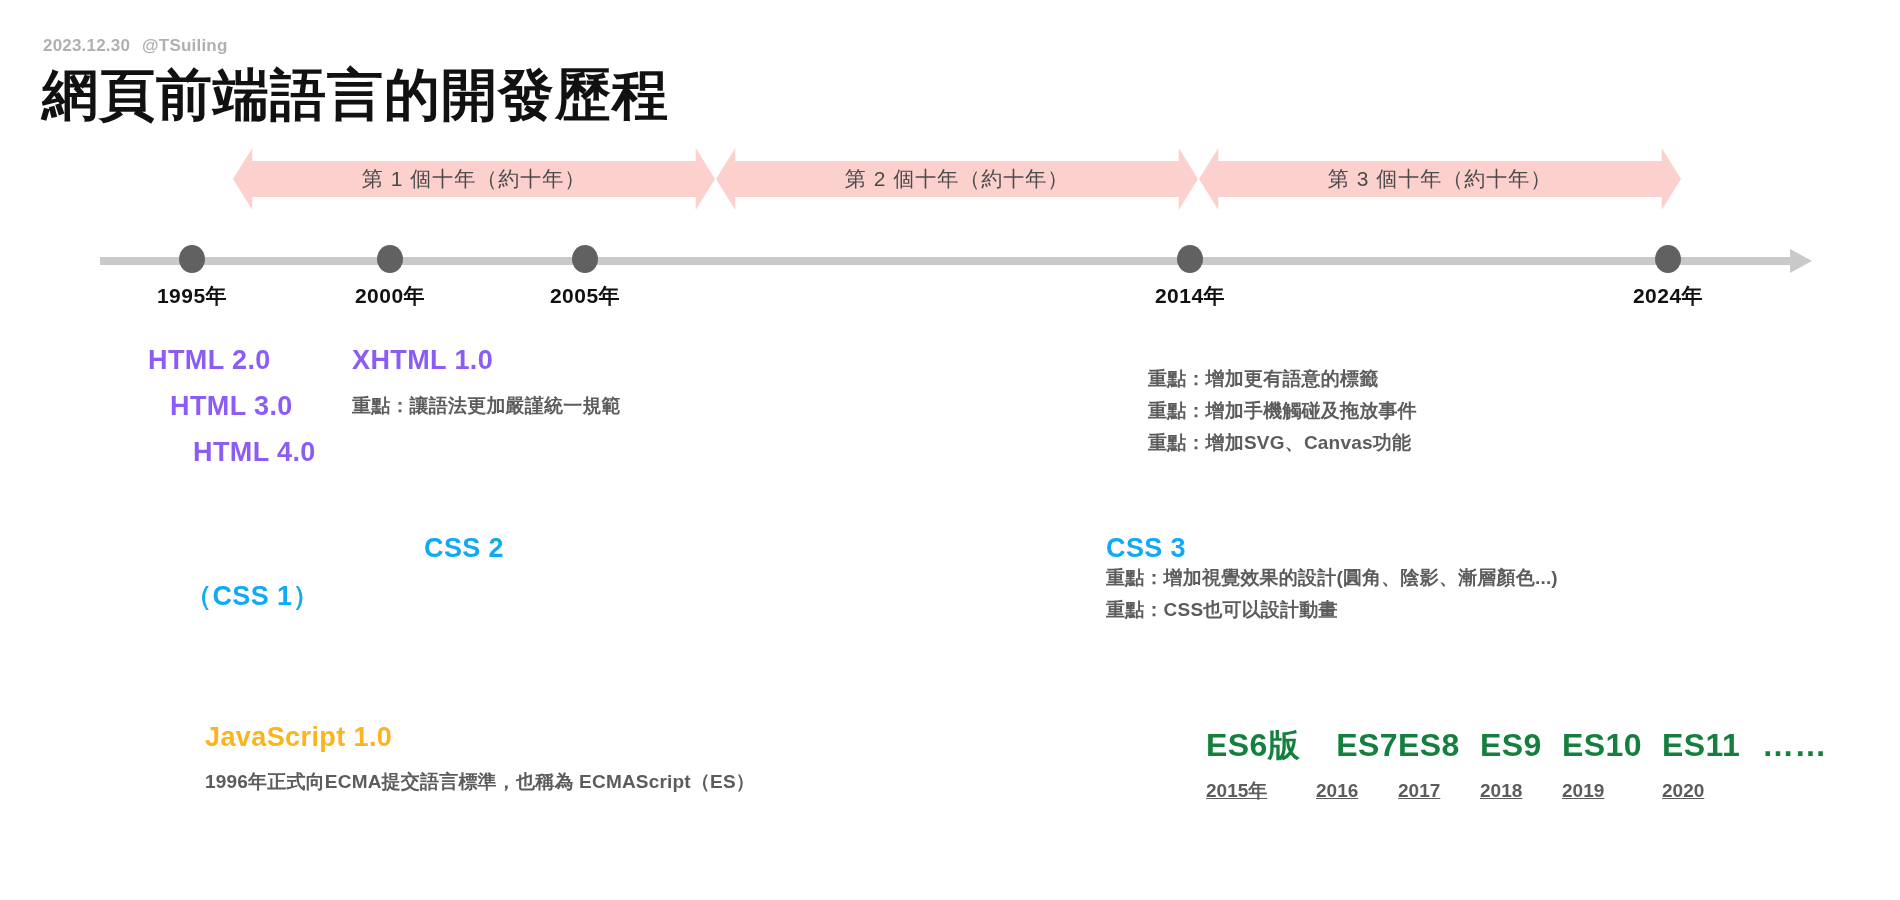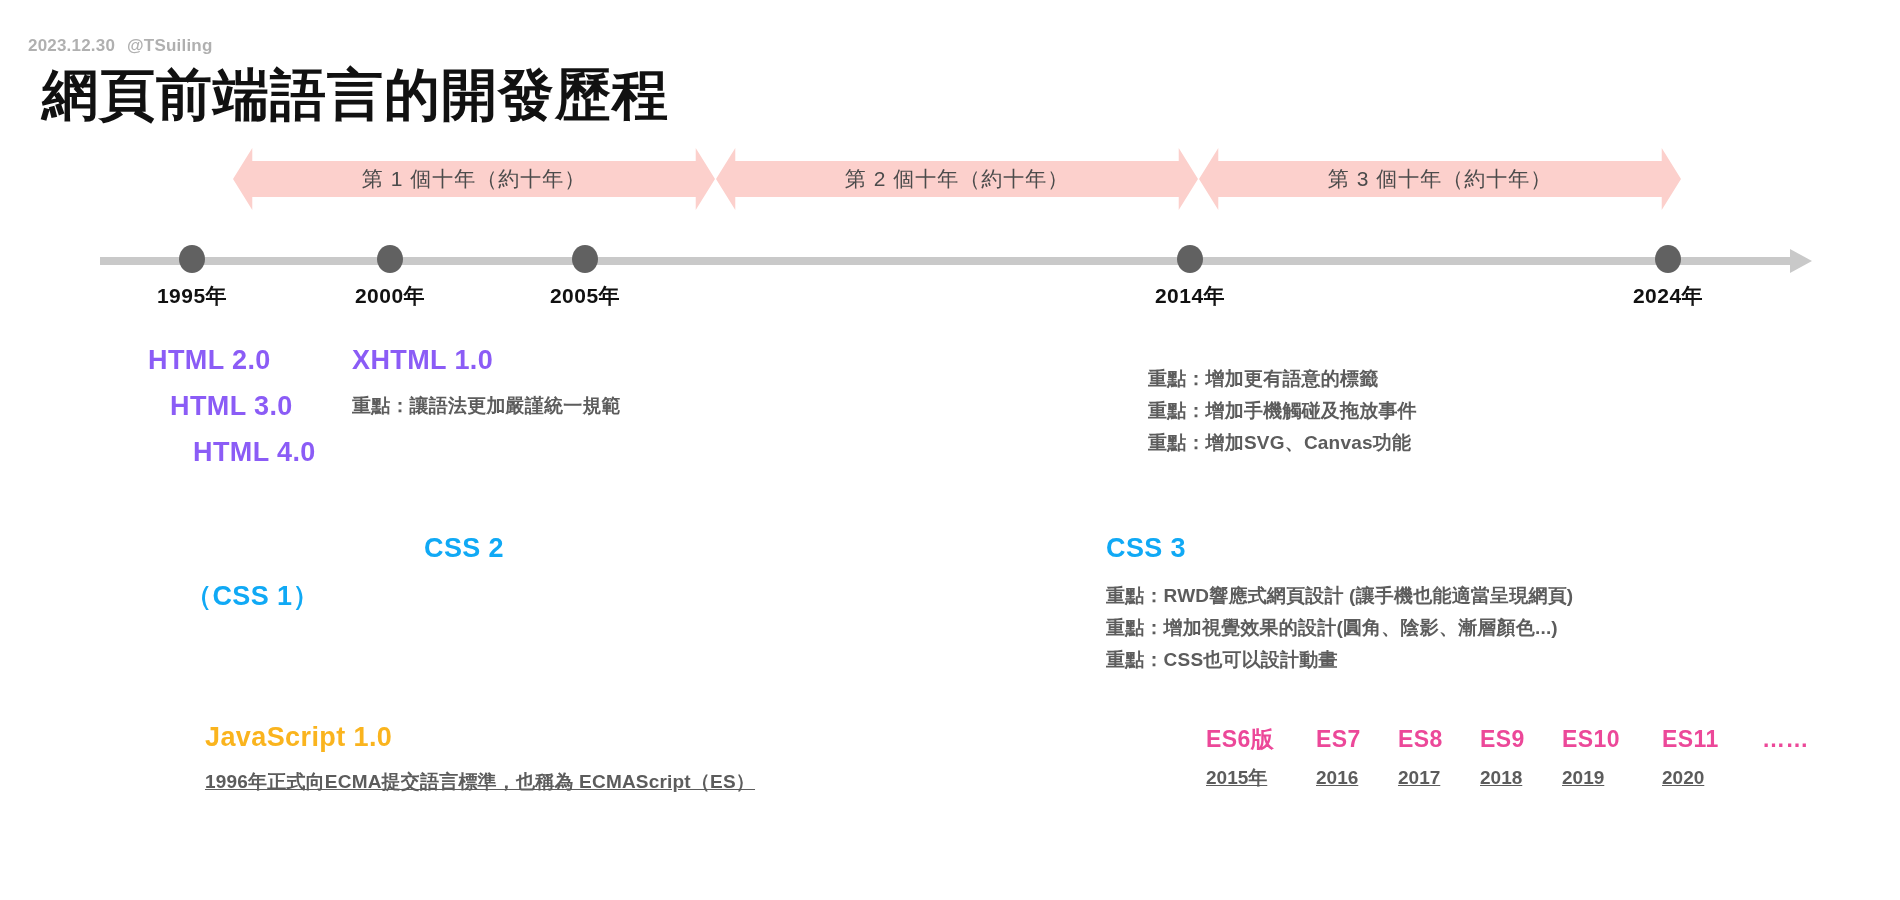--- a/index.html
+++ b/index.html
@@ -14,21 +14,21 @@
     position: relative;
     overflow: hidden;
     font-family: "Liberation Sans", "DejaVu Sans", sans-serif;
     color: #222222;
     -webkit-font-smoothing: antialiased;
   }
 
   
   #byline {
     position: absolute;
-    left: 28px;
+    left: 43px;
     top: 36px;
     font-size: 17px;
     font-weight: bold;
     color: #b0b0b0;
     letter-spacing: 0.2px;
     white-space: nowrap;
   }
   #byline .handle { margin-left: 12px; }
   #page-title {
     position: absolute;
@@ -141,23 +141,23 @@
   
   #html-early .stagger-row { line-height: 1.0; margin-bottom: 19px; }
   #html-early .s1 { padding-left: 0px; }
   #html-early .s2 { padding-left: 22px; }
   #html-early .s3 { padding-left: 45px; }
 
   
   #es-row { position: absolute; left: 1206px; top: 724px; }
   #es-versions { display: flex; align-items: baseline; }
   #es-versions .es-item {
-    font-size: 23px;
-    font-weight: bold;
-    color: #ec4899;
+    font-size: 32px;
+    font-weight: bold;
+    color: #15803d;
     letter-spacing: 0.4px;
     white-space: nowrap;
   }
   #es-years { display: flex; align-items: baseline; margin-top: 10px; }
   #es-years .es-year {
     font-size: 19px;
     font-weight: bold;
     color: #5c5c5c;
     white-space: nowrap;
     text-decoration: underline;
@@ -226,34 +226,33 @@
 <div class="block" id="css1-block" style="left:185px; top:535px;margin-top:48px;">
   <div class="lang-title blue">（CSS 1）</div>
 </div>
 
 <div class="block" id="css2-block" style="left:424px; top:535px;">
   <div class="lang-title blue">CSS 2</div>
 </div>
 
 <div class="block" id="css3-block" style="left:1106px; top:535px;">
   <div class="lang-title blue">CSS 3</div>
-  <div class="note" style="margin-top:18px;">重點：RWD響應式網頁設計 (讓手機也能適當呈現網頁)</div>
   <div class="note">重點：增加視覺效果的設計(圓角、陰影、漸層顏色...)</div>
   <div class="note">重點：CSS也可以設計動畫</div>
 </div>
 
 <div class="block" id="js1-block" style="left:205px; top:724px;">
   <div class="lang-title orange">JavaScript 1.0</div>
-  <div class="note" style="margin-top:15px;text-decoration:underline;">1996年正式向ECMA提交語言標準，也稱為 ECMAScript（ES）</div>
+  <div class="note" style="margin-top:15px;">1996年正式向ECMA提交語言標準，也稱為 ECMAScript（ES）</div>
 </div>
 
 <div id="es-row">
   <div id="es-versions">
       <span class="es-item" style="min-width: 110px;">ES6版</span>
-      <span class="es-item" style="min-width: 82px;">ES7</span>
+      <span class="es-item" style="min-width: 82px; text-align: right;">ES7</span>
       <span class="es-item" style="min-width: 82px;">ES8</span>
       <span class="es-item" style="min-width: 82px;">ES9</span>
       <span class="es-item" style="min-width: 100px;">ES10</span>
       <span class="es-item" style="min-width: 100px;">ES11</span>
       <span class="es-item">……</span>
     </div>
   <div id="es-years">
       <span class="es-year" style="min-width: 110px;">2015年</span>
       <span class="es-year" style="min-width: 82px;">2016</span>
       <span class="es-year" style="min-width: 82px;">2017</span>

